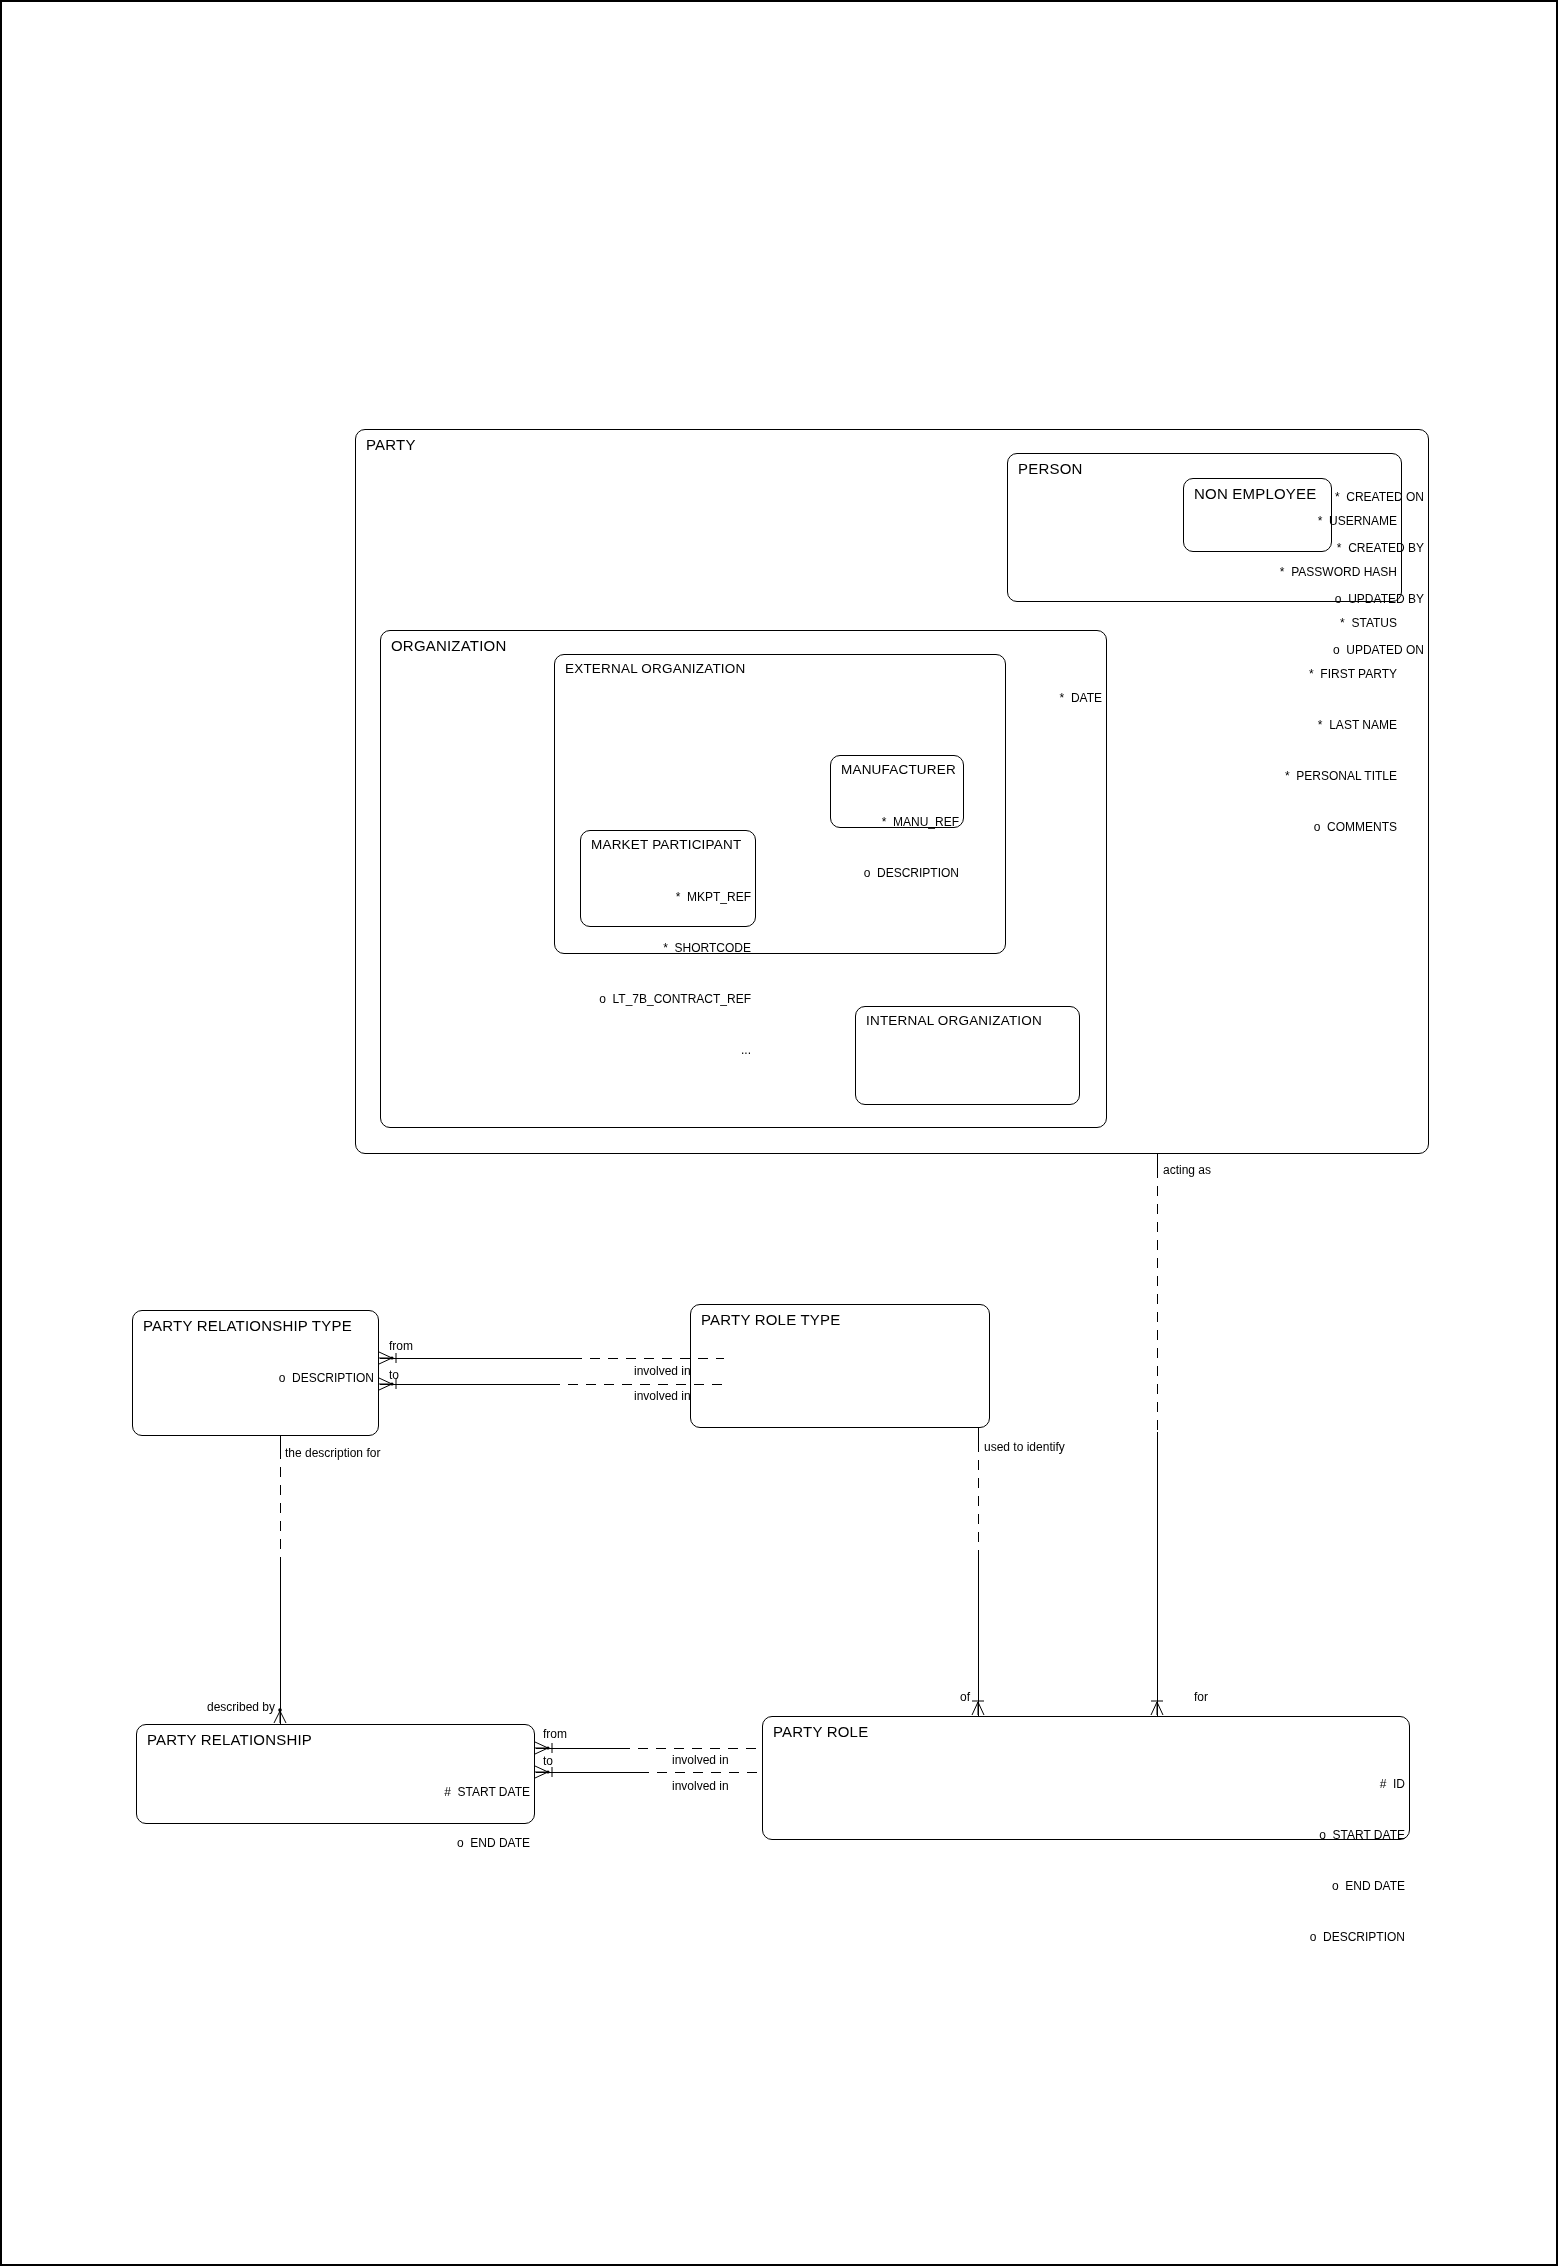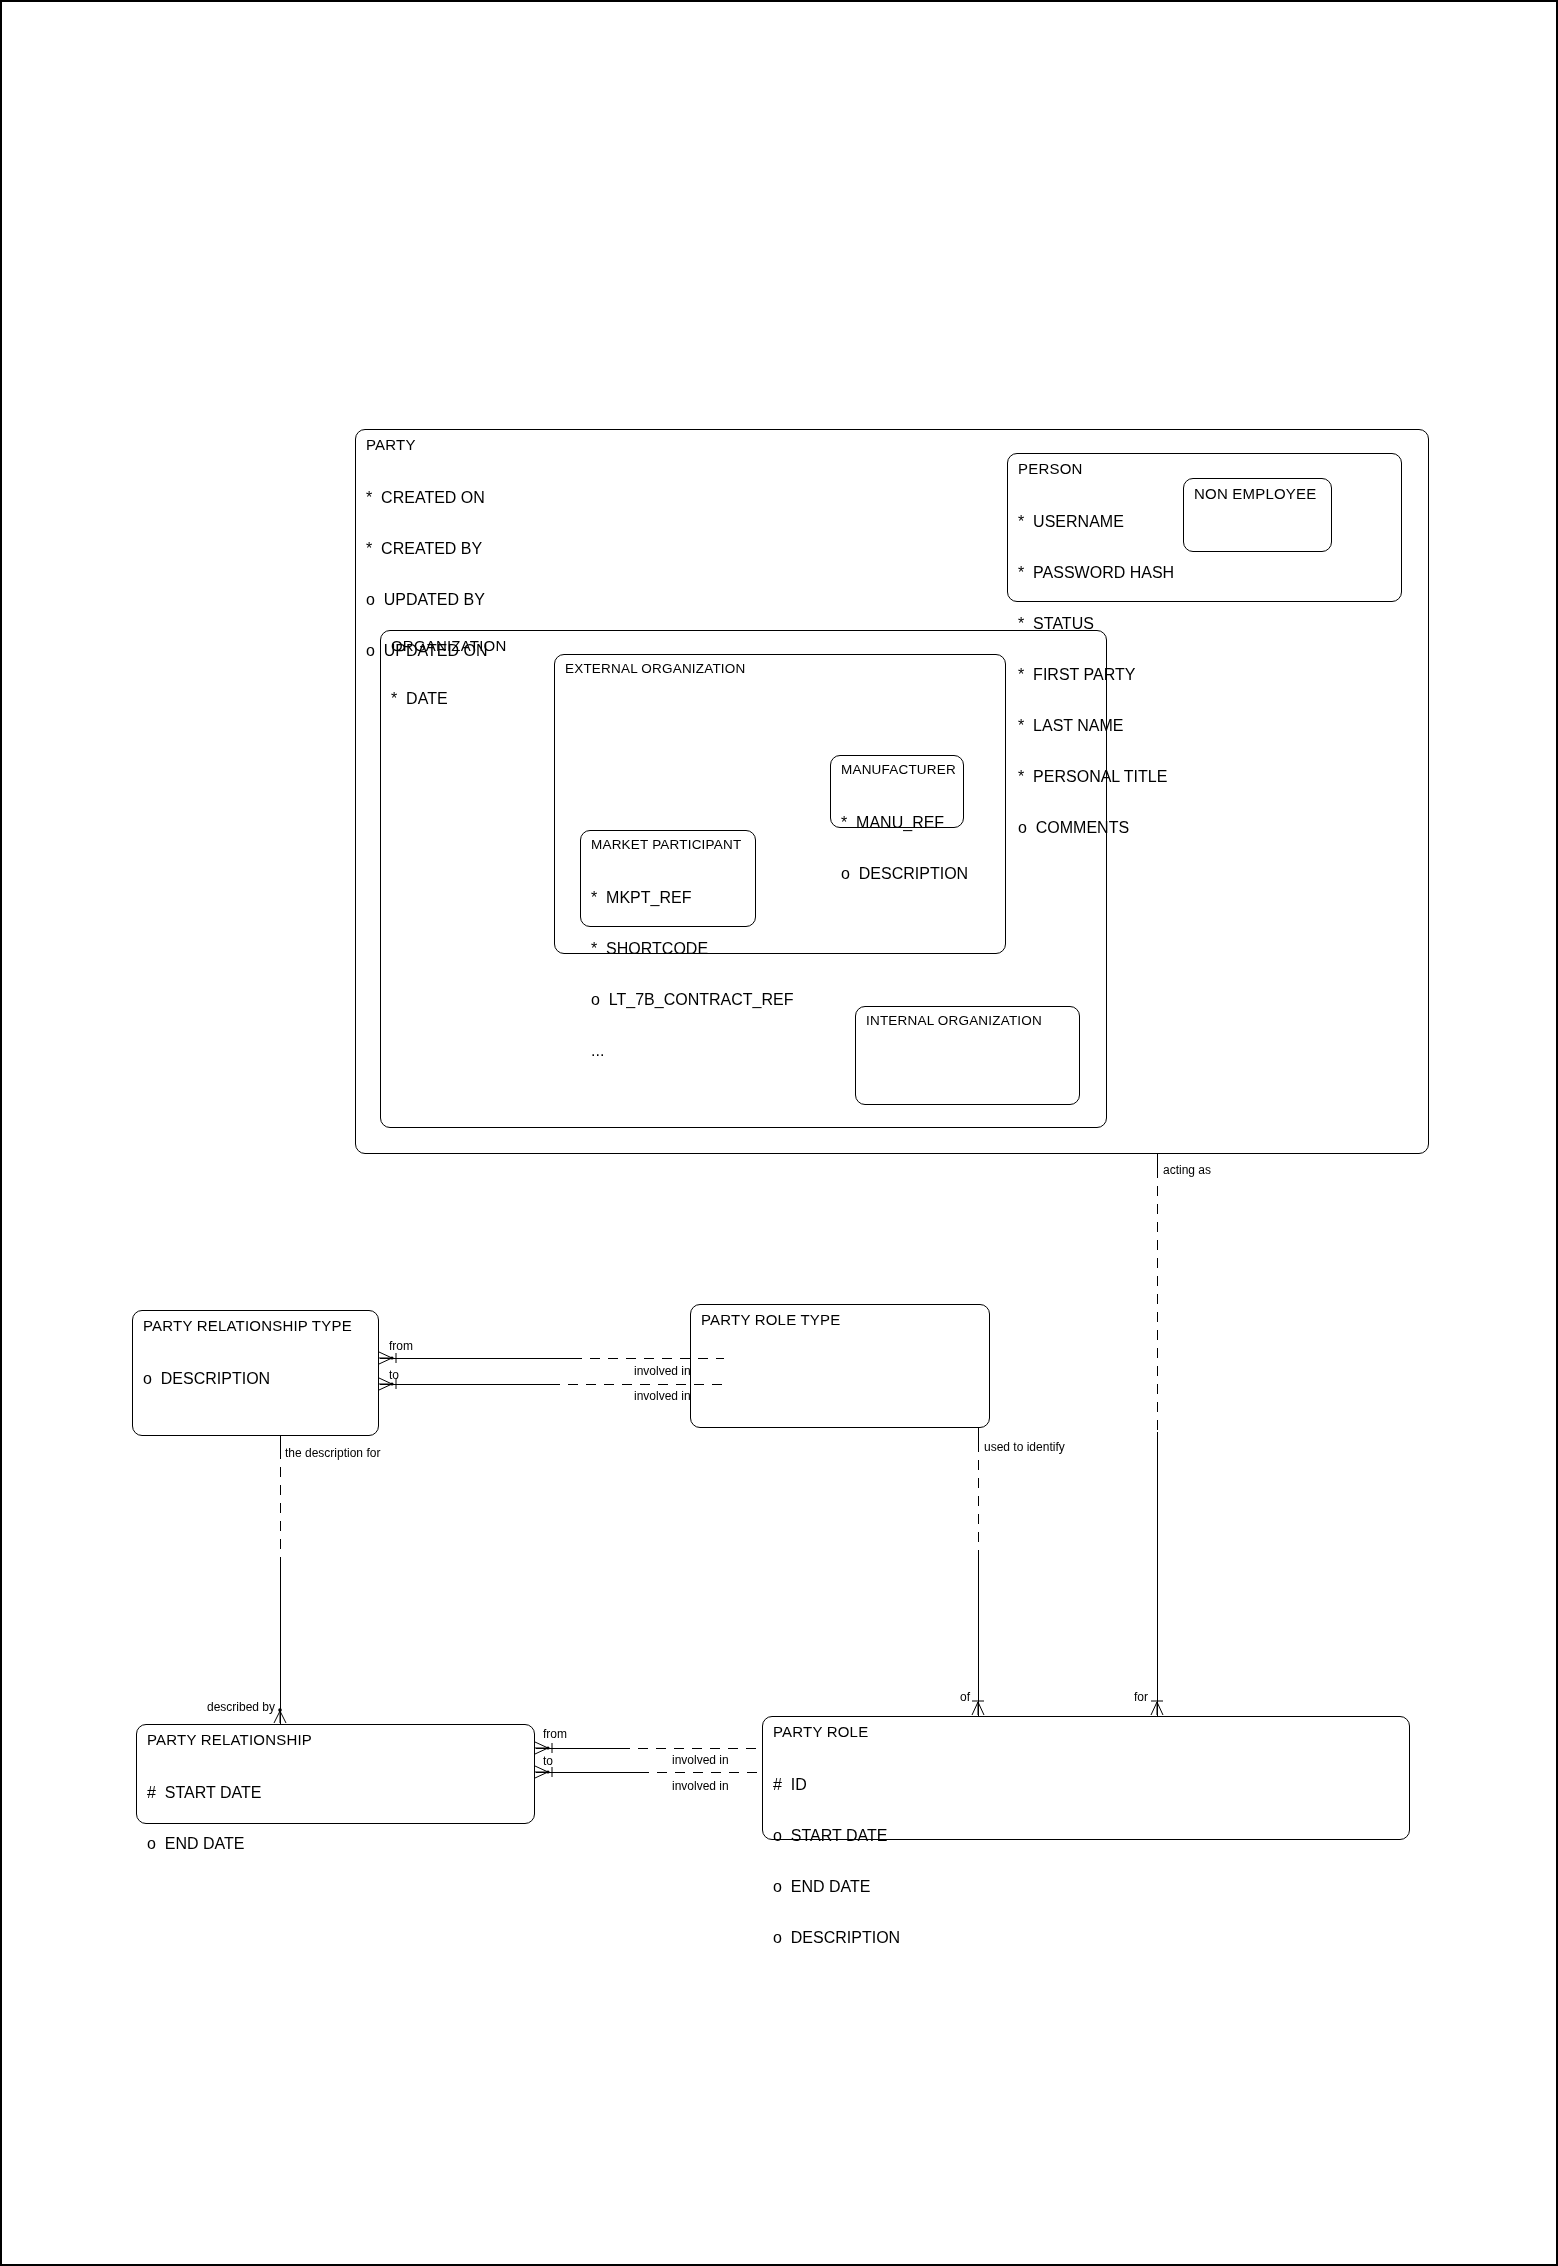--- a/index.html
+++ b/index.html
@@ -10,21 +10,21 @@
   }
   .entity{
     position:absolute;border:1px solid #000;border-radius:10px;
     background:transparent;box-sizing:border-box;
   }
   .etitle{
     padding:5px 4px 0 10px;font-size:15px;line-height:19px;white-space:nowrap;
     letter-spacing:0.2px;
   }
   .small .etitle{font-size:13.5px;line-height:18px;}
-  .eattrs{padding:1px 4px 0 10px;font-size:16px;line-height:17px;white-space:pre;}
+  .eattrs{padding:1px 4px 0 10px;font-size:12px;line-height:17px;white-space:pre;text-align:right;}
   .eattrs div{white-space:pre;}
   .hl,.vl{position:absolute;}
   .hl{height:1px;background:#000;}
   .vl{width:1px;background:#000;}
   .hl.dash{background:repeating-linear-gradient(to right,#000 0,#000 10px,transparent 10px,transparent 18px);}
   .vl.dash{background:repeating-linear-gradient(to bottom,#000 0,#000 10px,transparent 10px,transparent 18px);}
   .rlabel{position:absolute;font-size:12px;line-height:14px;white-space:nowrap;}
   .r-right{text-align:right;}
   .fan{position:absolute;}
 </style>
@@ -183,15 +183,15 @@
   <div class="rlabel r-right" style="left:925px;top:1688px;width:43px">of</div>
 
   <div class="vl" style="left:1155px;top:1152px;height:14px"></div>
   <div class="vl dash" style="left:1155px;top:1166px;height:264px"></div>
   <div class="vl" style="left:1155px;top:1430px;height:284px"></div>
   <svg class="fan" style="left:1148px;top:1697px" width="14" height="17">
     <line x1="1" y1="2" x2="13" y2="2" stroke="#000"></line>
       <path d="M7,3 L1,16 M7,3 L7,16 M7,3 L13,16" stroke="#000" fill="none"></path>
   </svg>
   <div class="rlabel" style="left:1161px;top:1161px">acting as</div>
-  <div class="rlabel r-right" style="left:1100px;top:1688px;width:46px">for</div>
+  <div class="rlabel r-right" style="left:1160px;top:1688px;width:46px">for</div>
 
 </div>
 
 </body></html>

